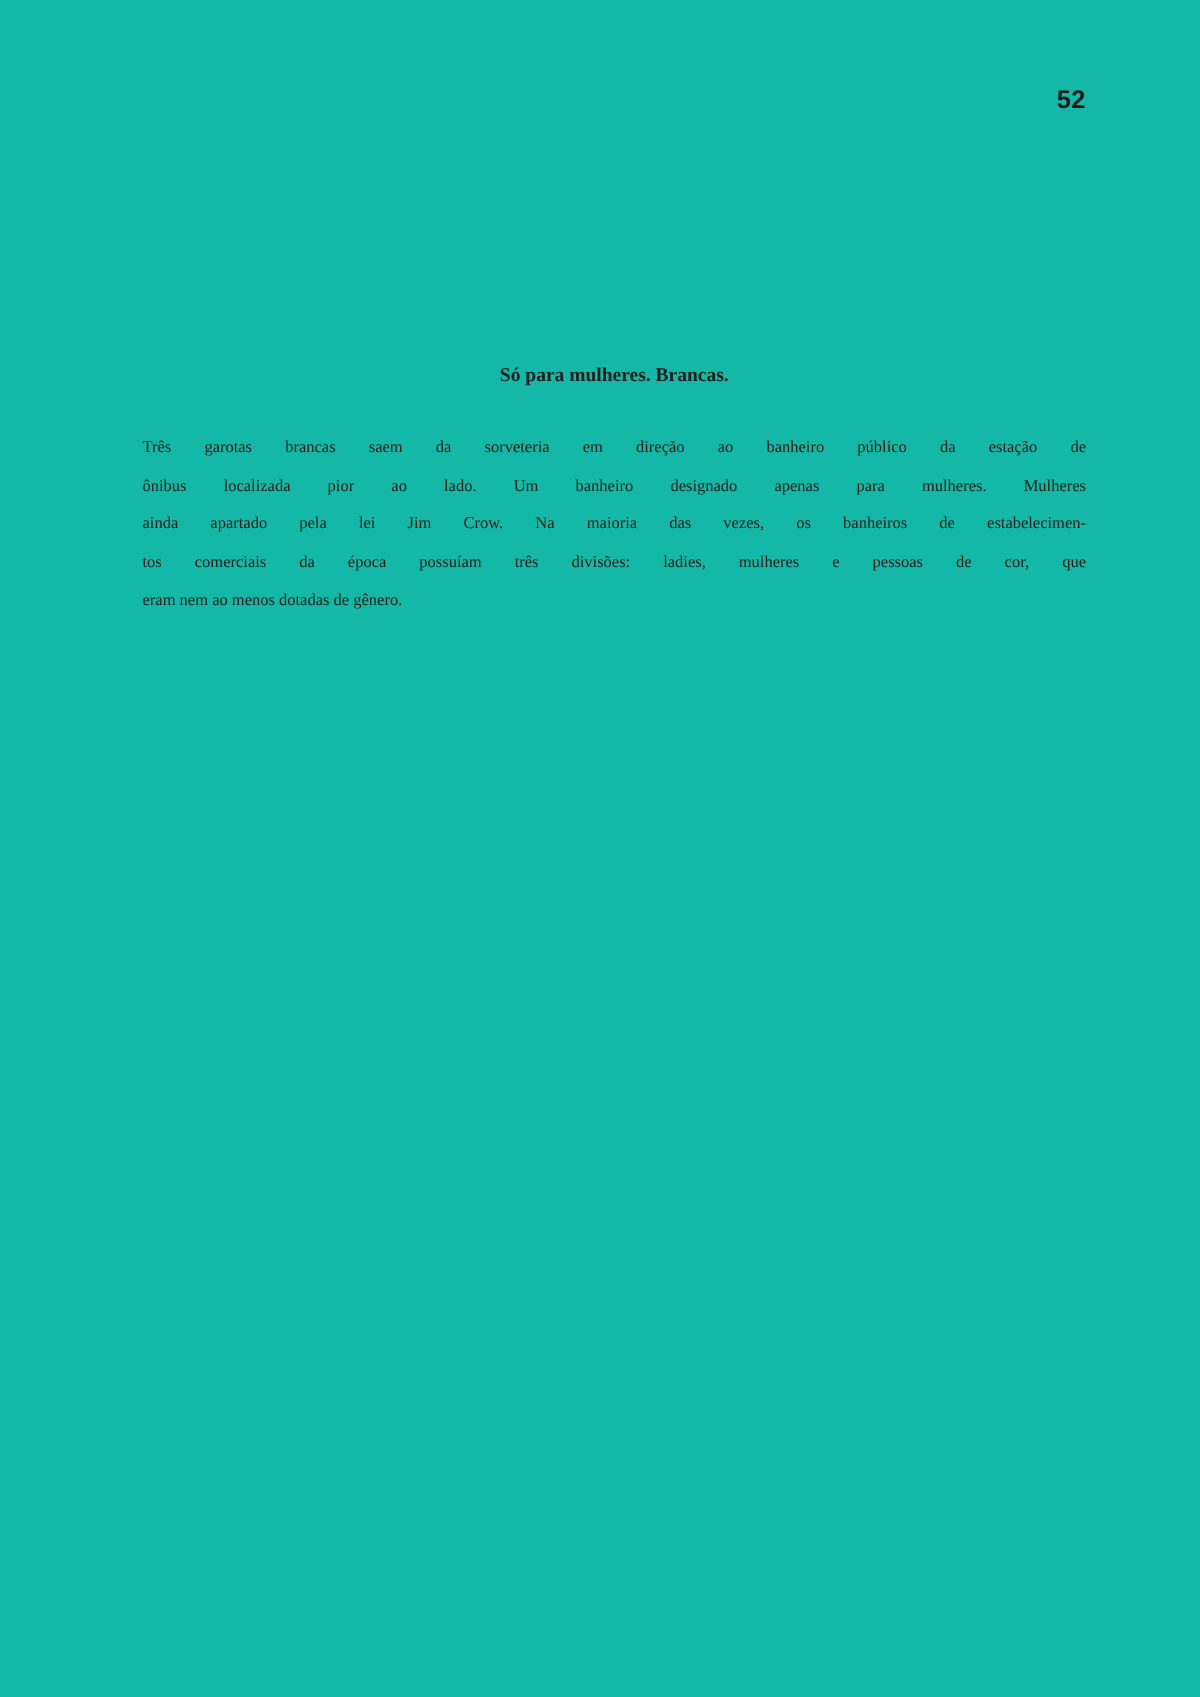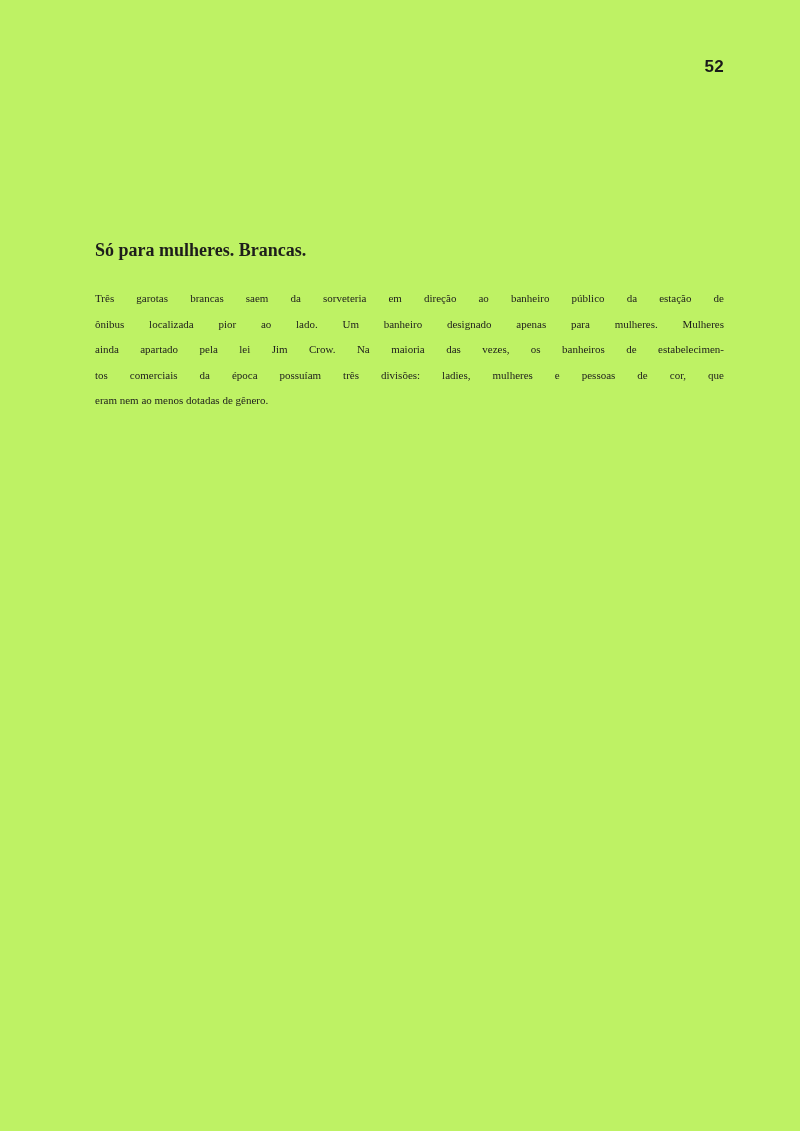--- a/index.html
+++ b/index.html
@@ -11,21 +11,21 @@
     height: 1131px;
     background: #ffffff;
     position: relative;
     overflow: hidden;
     font-family: "Liberation Serif", serif;
     color: #1d1d1b;
   }
   .page {
     position: absolute;
     inset: 0;
-    background: #bef264;
+    background: #14b8a6;
     text-decoration: underline;
   }
   .page-number {
     position: absolute;
     top: 57px;
     right: 76px;
     font-family: "Liberation Sans", sans-serif;
     font-weight: 700;
     font-size: 17px;
     letter-spacing: 0.3px;
@@ -33,24 +33,25 @@
   }
   .content {
     position: absolute;
     left: 95px;
     top: 241px;
     width: 629px;
   }
   .heading {
     font-family: "Liberation Serif", serif;
     font-weight: 700;
-    font-size: 18px;
+    font-size: 13px;
     line-height: 18px;
     margin: 0 0 27px 0;
     color: #1d1d1b;
+    text-align: center;
   }
   .paragraph {
     font-size: 11px;
     color: #1d1d1b;
   }
   .line {
     line-height: 25.6px;
     white-space: nowrap;
     text-align: justify;
     text-align-last: justify;

